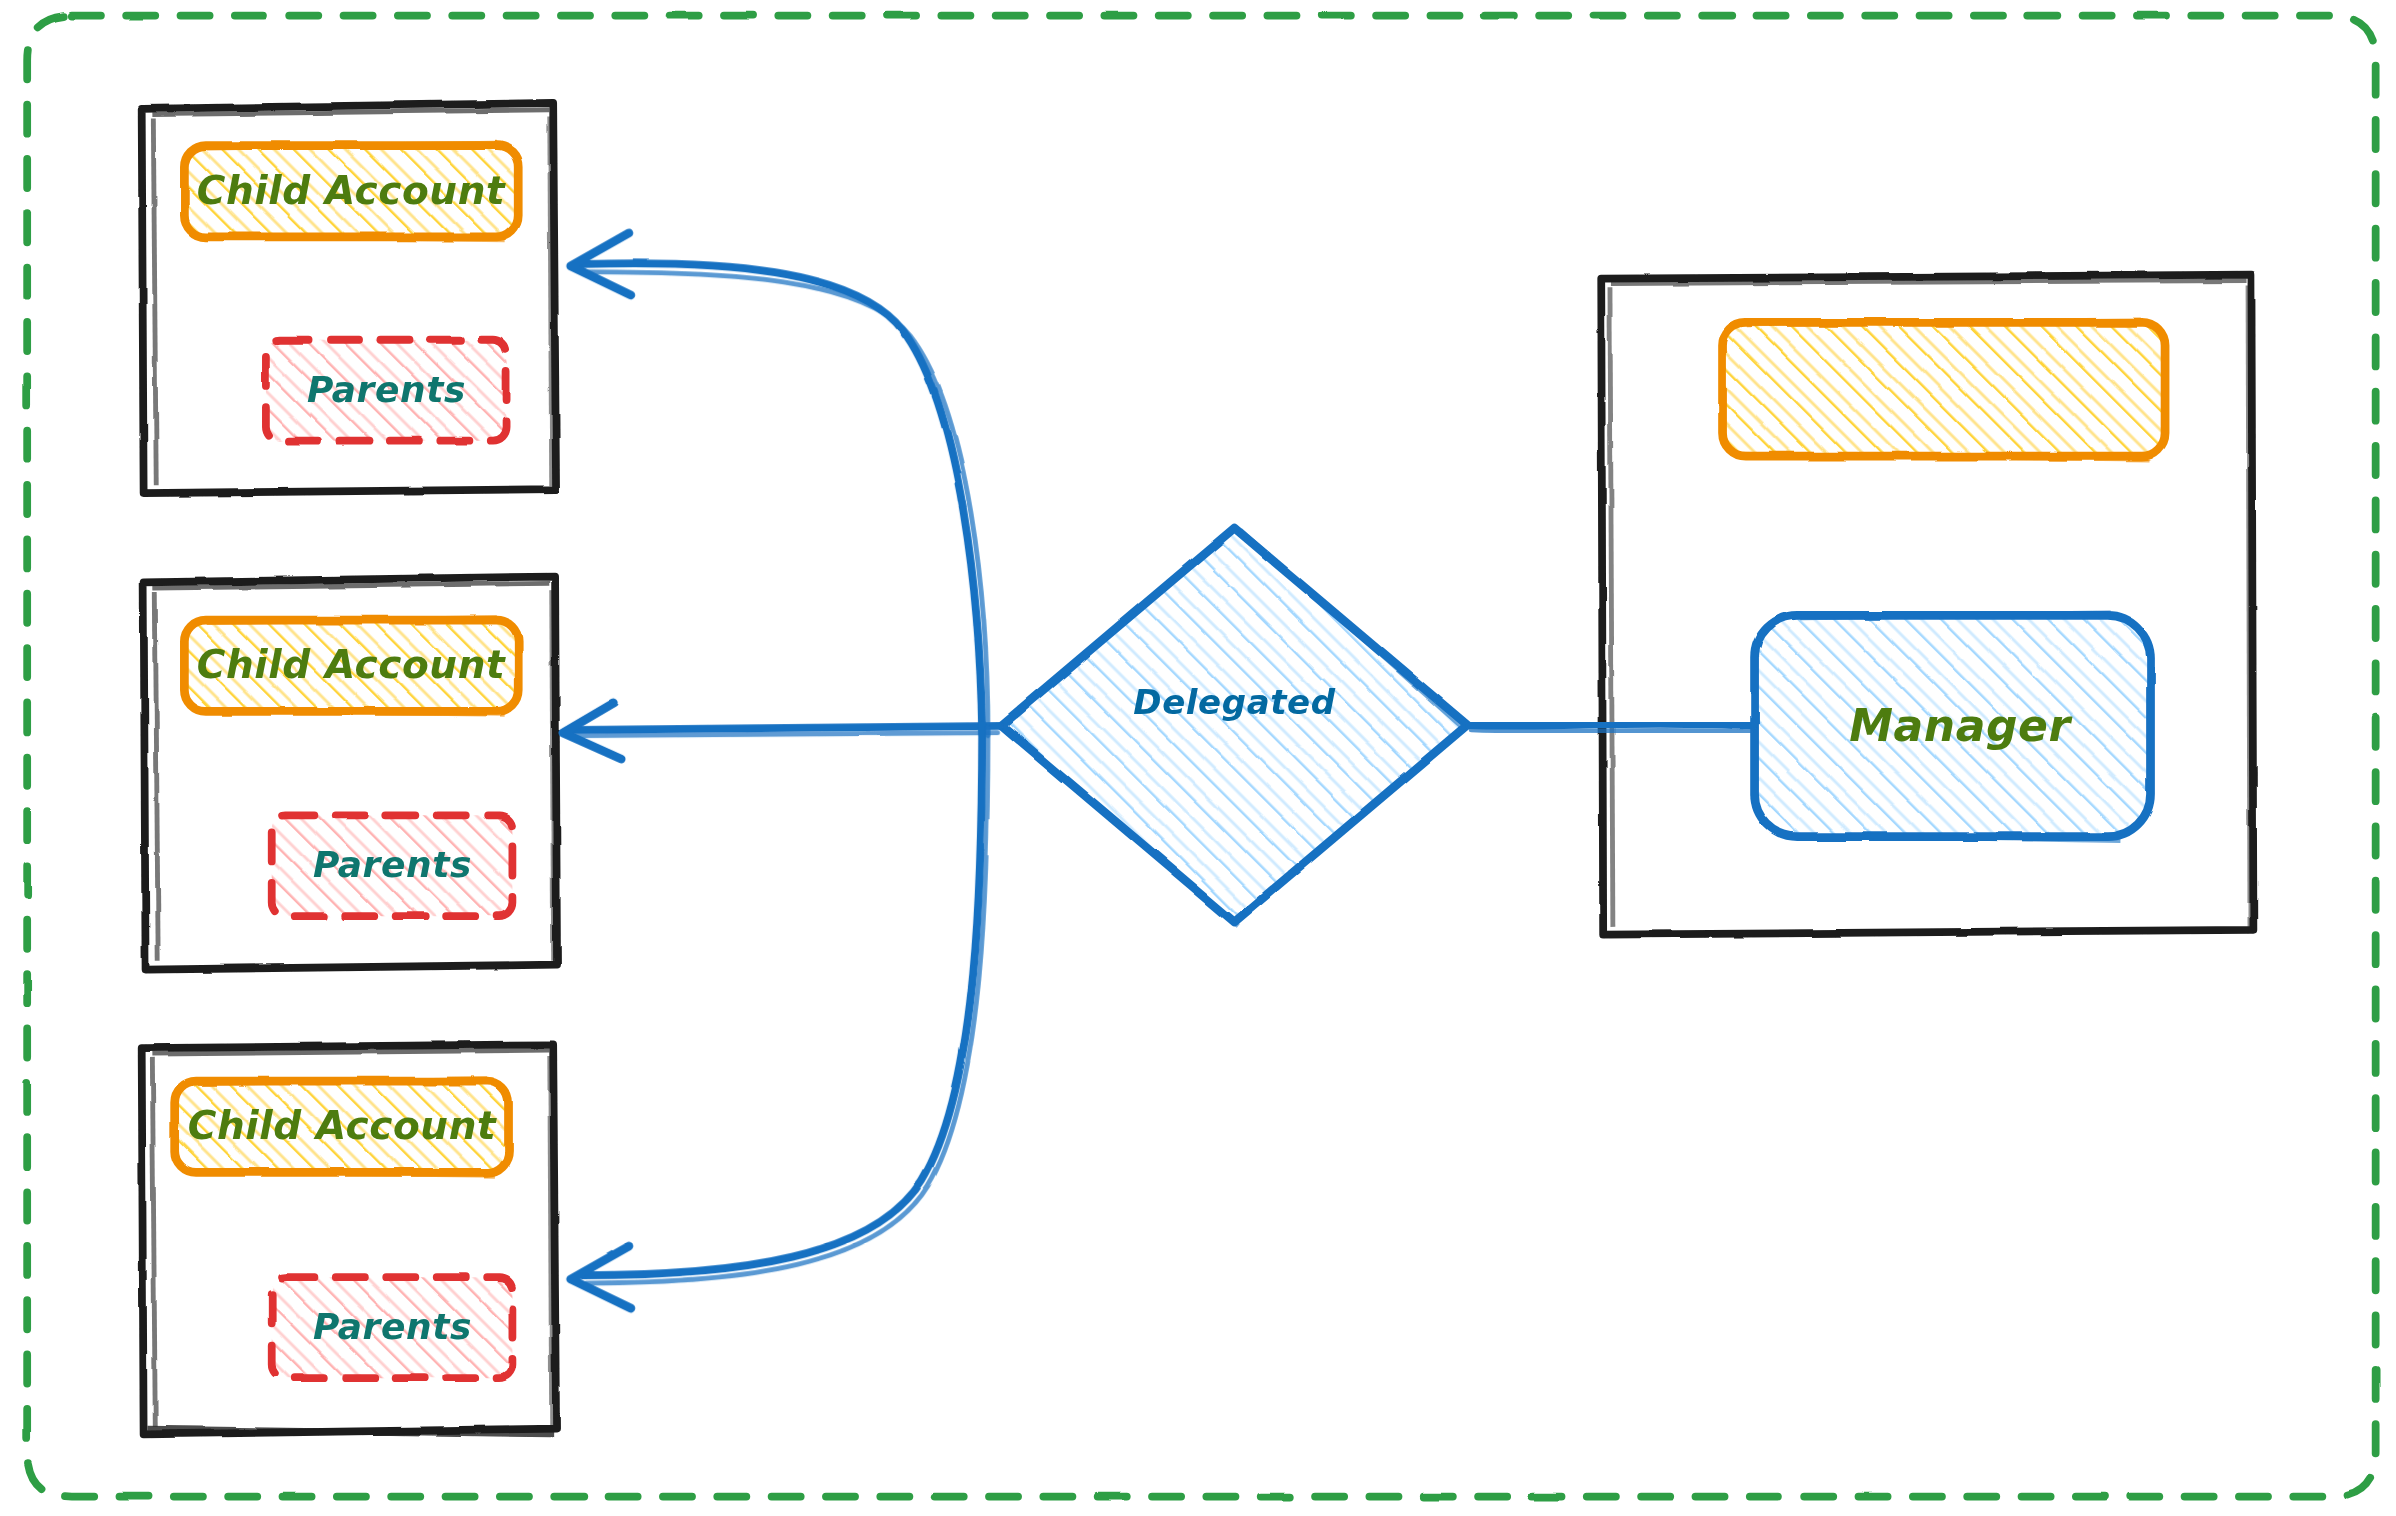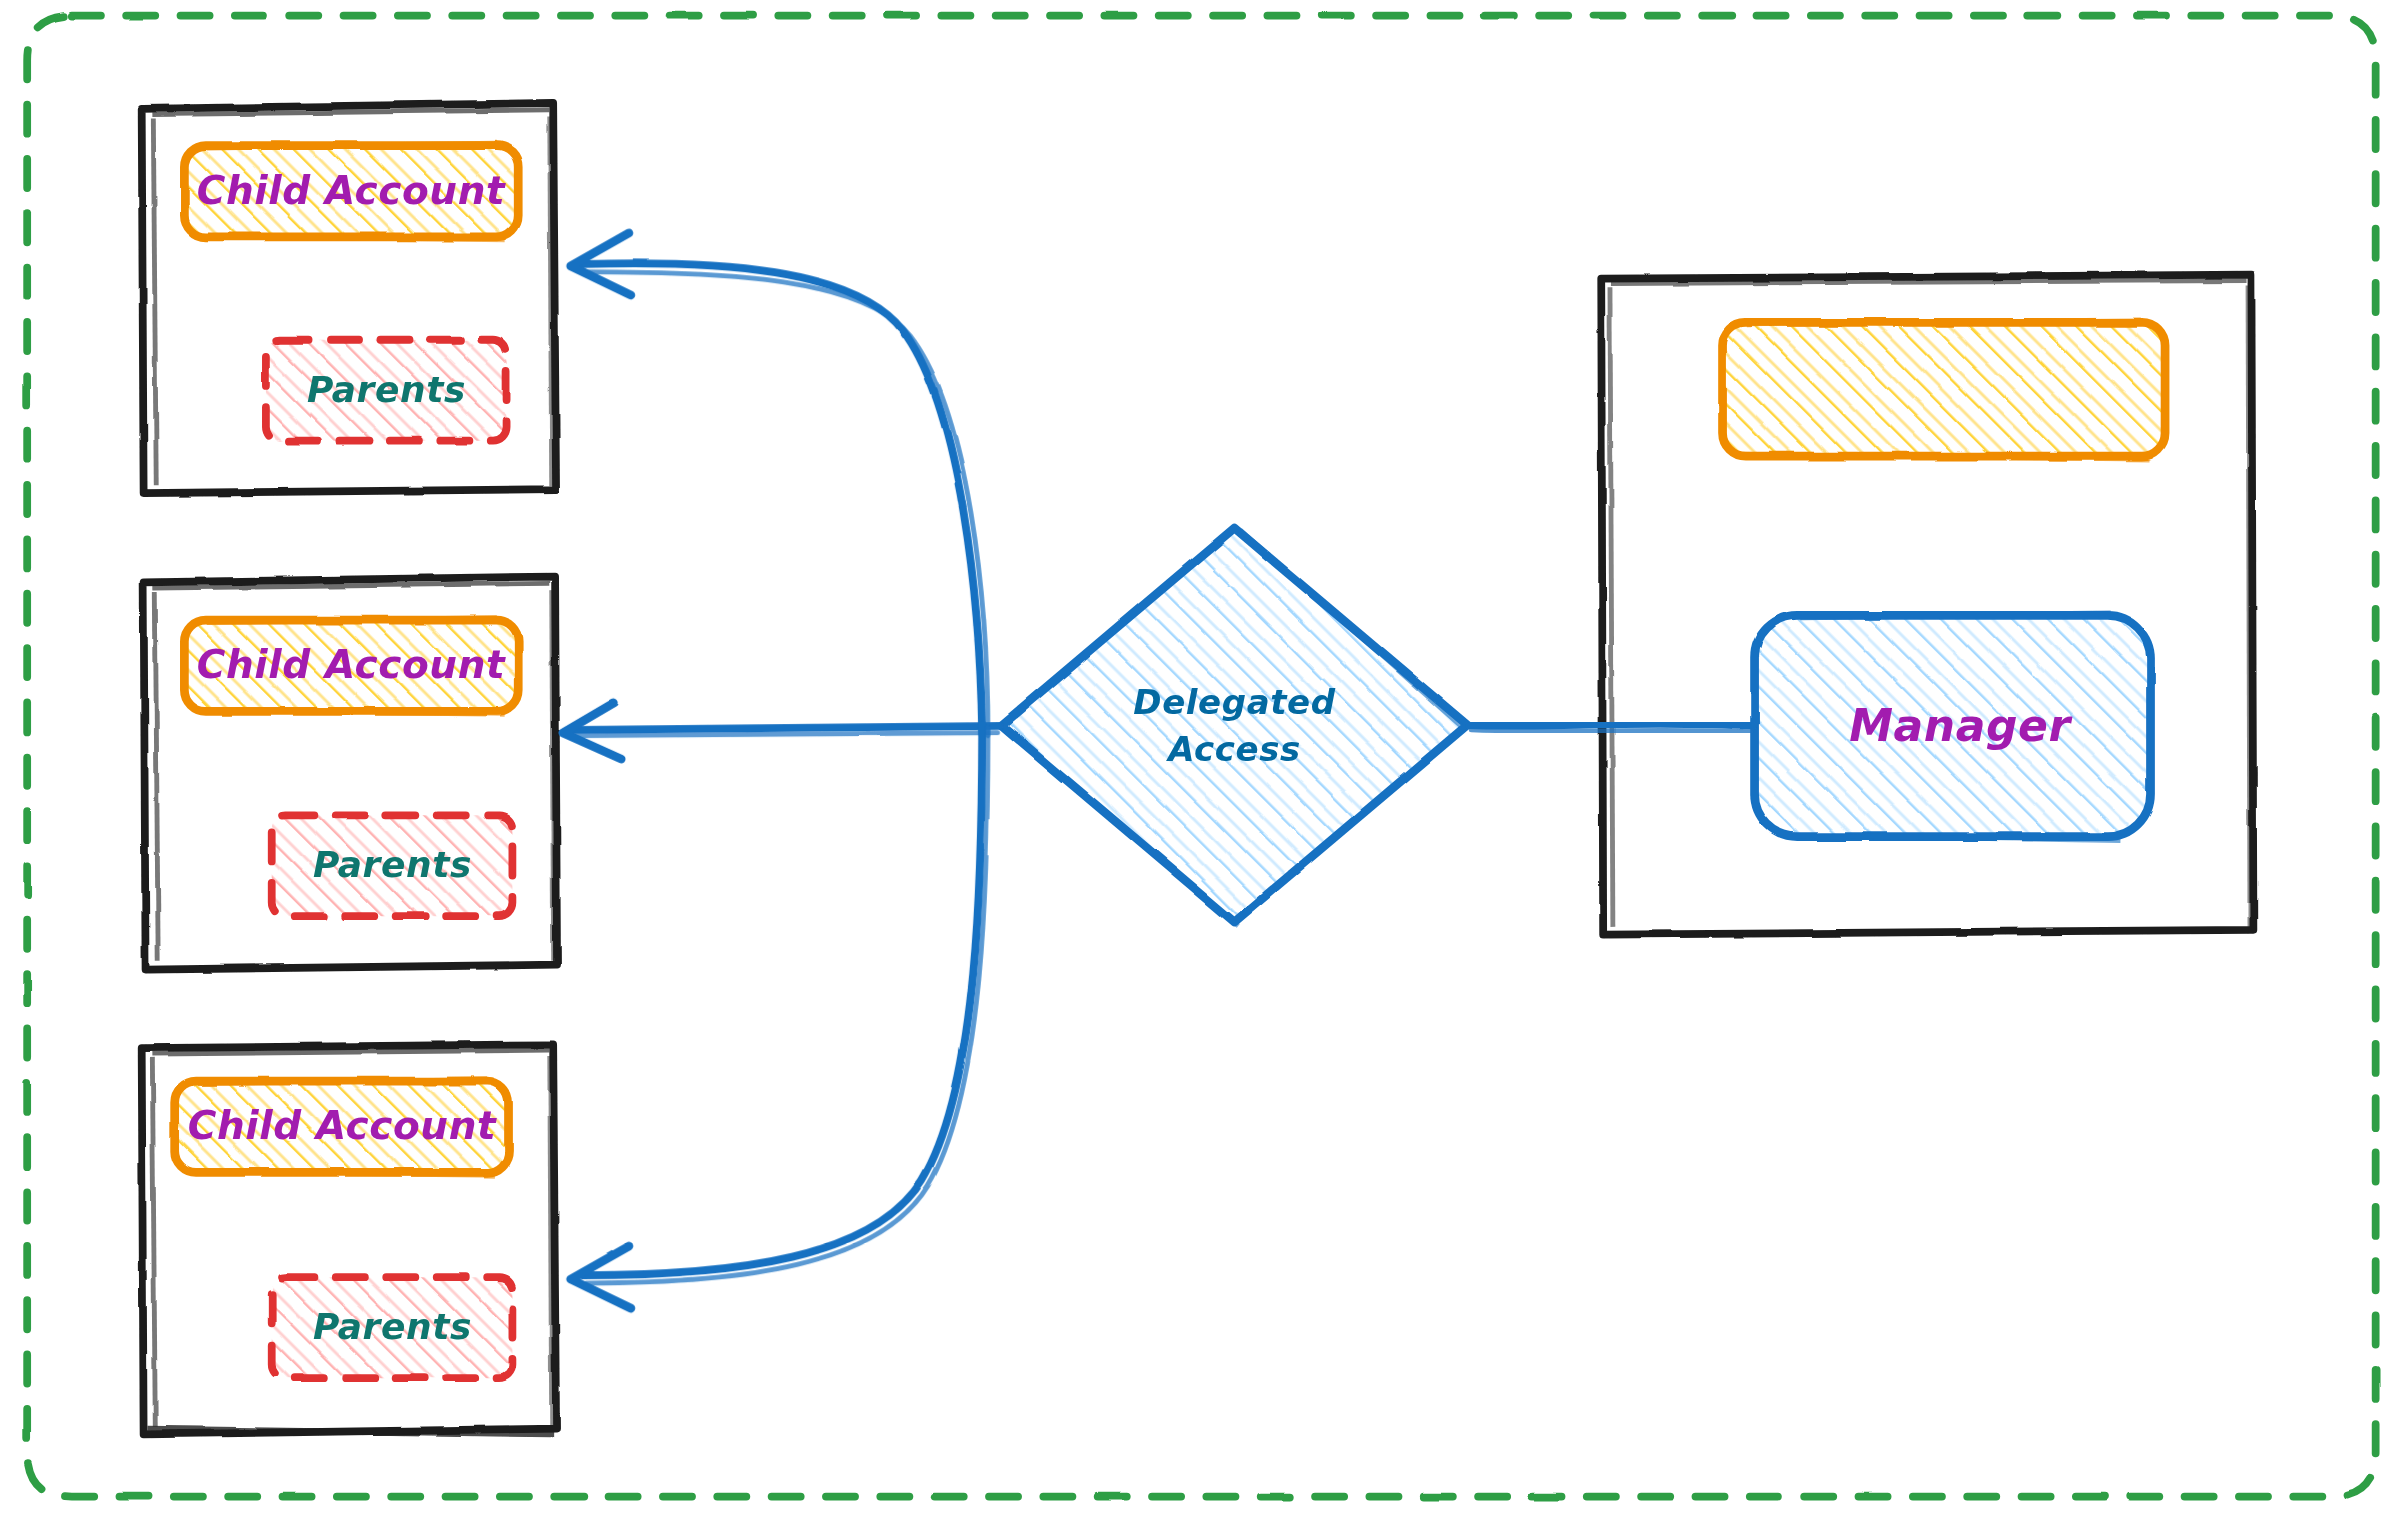--- a/index.html
+++ b/index.html
@@ -26,21 +26,21 @@
   .lbl {
     position: absolute;
     display: flex;
     align-items: center;
     justify-content: center;
     text-align: center;
     pointer-events: none;
     white-space: pre;
     line-height: 1.18;
   }
-  .lbl-dark   { color: #a21caf; }
+  .lbl-dark   { color: #4d7c0f; }
   .lbl-red    { color: #0f766e; }
   .lbl-blue   { color: #0369a1; }
   .f-hand {
     font-family: "DejaVu Sans", sans-serif;
     font-weight: 700;
     font-style: italic;
     letter-spacing: 0.6px;
   }
 </style>
 </head>
@@ -193,16 +193,15 @@
 
   <div class="lbl f-hand lbl-dark" style="left:175px; top:1081px; width:334px; height:91px; font-size:39px;">Child Account</div>
 
   <div class="lbl f-hand lbl-red" style="left:272px; top:1277px; width:241px; height:101px; font-size:36px;">Parents</div>
 
 
   <div class="lbl f-hand lbl-dark" style="left:1762px; top:615px; width:396px; height:221px; font-size:44px;text-align:right;">Manager</div>
 
   <div class="lbl f-hand lbl-blue" style="left:1050px; top:679px; width:369px; height:47px; font-size:34px;">Delegated</div>
 
-  <div class="lbl f-hand lbl-blue" style="left:1050px; top:726px; width:369px; height:47px; font-size:34px;">Access</div>
 
 </div>
 
 
 </body></html>

